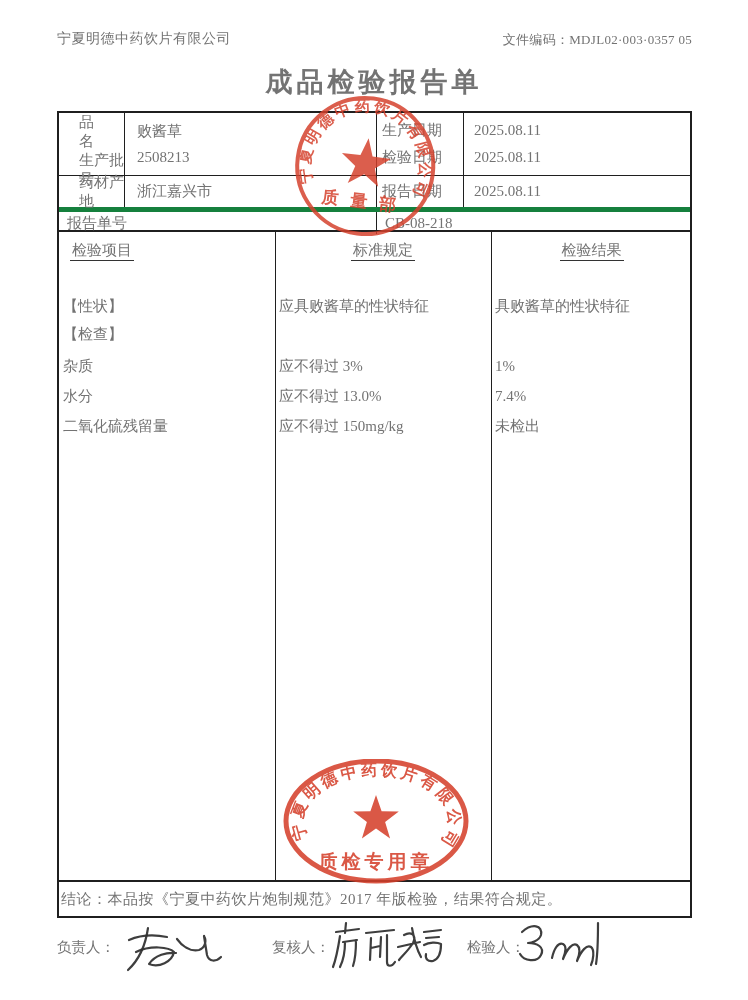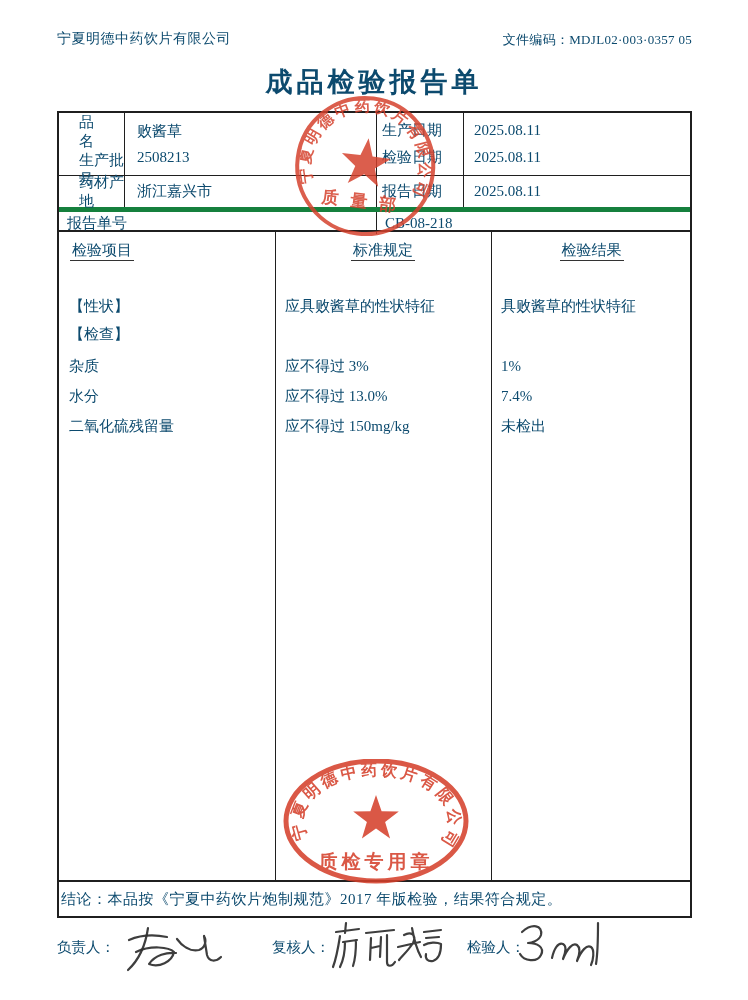--- a/index.html
+++ b/index.html
@@ -1,18 +1,18 @@
 <!DOCTYPE html>
 <html><head>
 <meta charset="utf-8">
 <style>
   html,body{margin:0;padding:0;background:#ffffff;}
   #page{
     position:relative;width:748px;height:1000px;background:#ffffff;overflow:hidden;
-    font-family:"Liberation Serif","DejaVu Serif",serif;color:#0c4a6e;
+    font-family:"Liberation Serif","DejaVu Serif",serif;color:#737373;
   }
   .abs{position:absolute;}
   
   .company{left:57px;top:30px;font-size:14px;letter-spacing:.5px;}
   .doccode{right:56px;top:31px;font-size:13px;letter-spacing:.3px;}
   .title{left:0;top:64px;width:748px;text-align:center;font-size:27px;font-weight:bold;letter-spacing:4px;}
   
   .info-table{left:57px;top:111px;width:635px;height:121px;border:2px solid #1f1f1f;box-sizing:border-box;font-size:15px;}
   .info-row{display:flex;box-sizing:border-box;}
   .rowA{height:62px;}
@@ -30,21 +30,21 @@
   .results{left:57px;top:232px;width:635px;height:648px;border-left:2px solid #1f1f1f;border-right:2px solid #1f1f1f;box-sizing:border-box;font-size:15px;}
   .vline{position:absolute;top:0;width:1px;height:648px;background:#1f1f1f;}
   .v1{left:216px;} .v2{left:432px;}
   .rcol{position:absolute;top:0;height:648px;}
   .col-item{left:0;width:216px;}
   .col-standard{left:216px;width:216px;}
   .col-result{left:432px;width:201px;}
   .rhead{position:absolute;top:9px;width:100%;text-align:center;}
   .rhead.left{text-align:left;padding-left:11px;box-sizing:border-box;}
   .rhead span{border-bottom:1px solid #333;padding:0 2px 2px 2px;}
-  .rrow{position:absolute;left:0;width:100%;box-sizing:border-box;padding-left:10px;line-height:20px;}
+  .rrow{position:absolute;left:0;width:100%;box-sizing:border-box;padding-left:4px;line-height:20px;}
   .r0{top:64px;} .r1{top:92px;} .r2{top:124px;} .r3{top:154px;} .r4{top:184px;}
   
   .conclusion{left:57px;top:880px;width:635px;height:38px;border:2px solid #1f1f1f;box-sizing:border-box;display:flex;align-items:center;padding-left:2px;font-size:15px;letter-spacing:.5px;}
   
   .sig-label{top:938px;font-size:14.5px;}
   .sl1{left:57px;} .sl2{left:272px;} .sl3{left:467px;}
   .sigsvg{position:absolute;}
   .sigsvg path{fill:none;stroke:#2e2e2e;stroke-width:2.2;stroke-linecap:round;stroke-linejoin:round;opacity:.92;}
   
   .stamp{position:absolute;pointer-events:none;}

